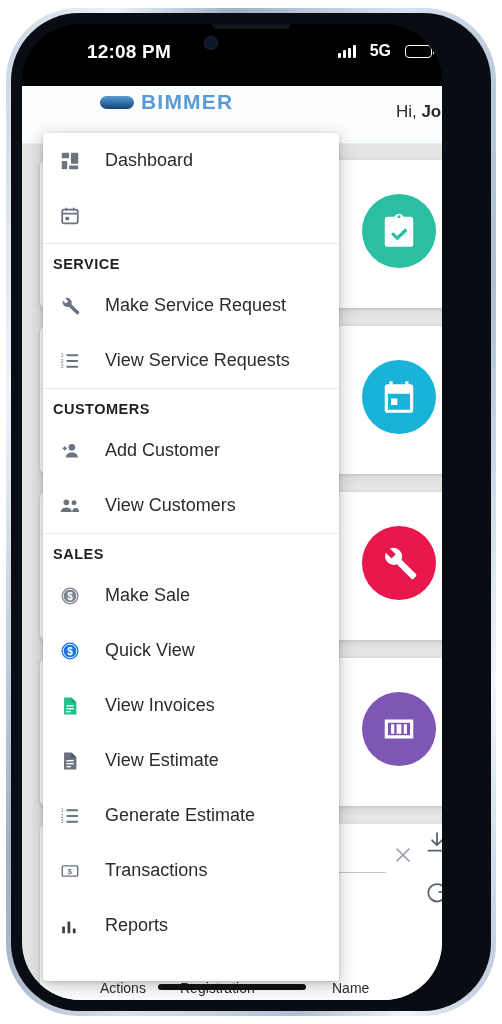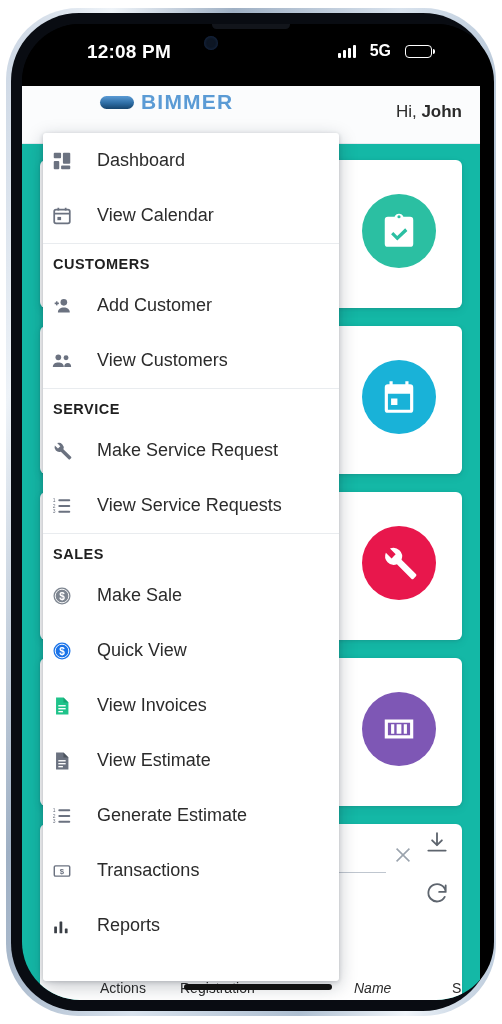--- a/index.html
+++ b/index.html
@@ -19,21 +19,21 @@
     padding:5px;
   }
   #phone-bezel{
     position:absolute; left:11px; top:13px;
     width:480px; height:998px;
     border-radius:68px;
     background:#090c12;
   }
   #phone-screen{
     position:absolute; left:22px; top:24px;
-    width:472px; height:976px;
+    width:420px; height:976px;
     border-radius:58px;
     background:#000000;
     overflow:hidden;
   }
 
   
   #status-bar{
     position:absolute; left:0; top:0; width:458px; height:62px;
     background:#000; color:#fff;
   }
@@ -67,21 +67,21 @@
   }
   #battery::after{
     content:""; position:absolute; right:-4px; top:3.6px;
     width:2.4px; height:5px; background:#fff; border-radius:0 2px 2px 0;
   }
   #battery-fill{ height:100%; background:#fff; border-radius:2px; }
 
   
   #app{
     position:absolute; left:0; top:62px; width:458px; height:914px;
-    background:#14b8a6; overflow:hidden;
+    background:#e5e5e5; overflow:hidden;
   }
 
   
   #app-header{
     position:absolute; left:0; top:0; width:458px; height:58px;
     background:#fbfcfd; border-bottom:1px solid #e6ebf1;
   }
   #brand{
     position:absolute; left:78px; top:4px;
     display:flex; align-items:center; gap:7px;
@@ -165,21 +165,21 @@
     stroke-linecap:round; stroke-linejoin:round;
   }
   #table-head{
     position:absolute; left:0; bottom:4px; width:422px; height:30px;
   }
   .th{
     position:absolute; bottom:0; font-size:14px; color:#2b2b2b; white-space:nowrap;
   }
   #th-0{ left:60px; }
   #th-1{ left:140px; }
-  #th-2{ left:314px;font-style:italic; }
+  #th-2{ left:292px; }
   #th-3{ left:412px; }
 
   
   #home-indicator{
     position:absolute; left:50%; transform:translateX(-50%);
     bottom:10px; width:148px; height:6px; border-radius:3px; background:#111;
     z-index:40;
   }
 
   
@@ -189,21 +189,21 @@
     background:#fff; border-radius:3px;
     box-shadow:0 5px 18px rgba(20,30,45,.26), 0 1px 4px rgba(20,30,45,.18);
     overflow:hidden; z-index:30;
   }
   .menu-section + .menu-section{ border-top:1px solid #e9ecef; }
   .section-title{
     font-size:14.5px; font-weight:bold; letter-spacing:.5px;
     color:#1f1f1f; padding:12px 0 6px 10px;
   }
   .menu-item{
-    display:flex; align-items:center; height:55px; padding-left:8px;
+    display:flex; align-items:center; height:55px; padding-left:16px;
     cursor:pointer;
   }
   .menu-icon{
     width:46px; flex:0 0 46px;
     display:flex; align-items:center; justify-content:flex-start;
   }
   .menu-icon svg{ width:22px; height:22px; }
   .menu-label{
     font-size:18px; color:#2b2b2b; white-space:nowrap;
   }
@@ -333,48 +333,20 @@
           <span class="menu-label">Dashboard</span>
         </div>
         <div class="menu-item">
           <span class="menu-icon">
             <svg viewBox="0 0 24 24" fill="none" stroke="#6b7280" stroke-width="1.9">
                 <rect x="3.5" y="5" width="17" height="15" rx="2"></rect>
                 <path d="M3.5 9.5h17M8 3v3M16 3v3"></path>
                 <rect x="7" y="13" width="4" height="3.5" fill="#6b7280" stroke="none"></rect>
               </svg>
           </span>
-          <span class="menu-label">View Calendar</span>
-        </div>
-      </div>
-
-      <div class="menu-section">
-        <div class="section-title">CUSTOMERS</div>
-        <div class="menu-item">
-          <span class="menu-icon">
-            <svg viewBox="0 0 24 24" fill="#6b7280">
-                <circle cx="14" cy="8" r="3.6"></circle>
-                <path d="M7.5 19c0-3.6 2.9-5.4 6.5-5.4s6.5 1.8 6.5 5.4z"></path>
-                <path d="M4 8.2h4.6v1.8H4z"></path>
-                <path d="M5.4 6.6h1.8v4.9H5.4z" opacity="0"></path>
-                <path d="M5.4 6.9h1.7v4.4H5.4z" transform="rotate(0)"></path>
-              </svg>
-          </span>
-          <span class="menu-label">Add Customer</span>
-        </div>
-        <div class="menu-item">
-          <span class="menu-icon">
-            <svg viewBox="0 0 24 24" fill="#6b7280">
-                <circle cx="8" cy="8" r="3.1"></circle>
-                <circle cx="16.4" cy="8.4" r="2.7"></circle>
-                <path d="M2 18.5c0-3.2 2.7-4.8 6-4.8s6 1.6 6 4.8z"></path>
-                <path d="M14.4 18.5c0-2.6 1.4-4.2 4-4.2 2.2 0 3.6 1.3 3.6 4.2z"></path>
-              </svg>
-          </span>
-          <span class="menu-label">View Customers</span>
         </div>
       </div>
 
       <div class="menu-section">
         <div class="section-title">SERVICE</div>
         <div class="menu-item">
           <span class="menu-icon">
             <svg viewBox="0 0 24 24" fill="#6b7280">
                 <path d="M21.9 18.4l-8.4-8.4a5.2 5.2 0 0 0-6.8-6.6l3.4 3.4-2.5 2.5-3.4-3.4a5.2 5.2 0 0 0 6.6 6.8l8.4 8.4a1 1 0 0 0 1.4 0l1.3-1.3a1 1 0 0 0 0-1.4z"></path>
               </svg>
@@ -390,20 +362,47 @@
                 <text x="2" y="7.4" font-size="5.4" font-family="Liberation Sans, sans-serif">1</text>
                 <text x="2" y="13.7" font-size="5.4" font-family="Liberation Sans, sans-serif">2</text>
                 <text x="2" y="20" font-size="5.4" font-family="Liberation Sans, sans-serif">3</text>
               </svg>
           </span>
           <span class="menu-label">View Service Requests</span>
         </div>
       </div>
 
       <div class="menu-section">
+        <div class="section-title">CUSTOMERS</div>
+        <div class="menu-item">
+          <span class="menu-icon">
+            <svg viewBox="0 0 24 24" fill="#6b7280">
+                <circle cx="14" cy="8" r="3.6"></circle>
+                <path d="M7.5 19c0-3.6 2.9-5.4 6.5-5.4s6.5 1.8 6.5 5.4z"></path>
+                <path d="M4 8.2h4.6v1.8H4z"></path>
+                <path d="M5.4 6.6h1.8v4.9H5.4z" opacity="0"></path>
+                <path d="M5.4 6.9h1.7v4.4H5.4z" transform="rotate(0)"></path>
+              </svg>
+          </span>
+          <span class="menu-label">Add Customer</span>
+        </div>
+        <div class="menu-item">
+          <span class="menu-icon">
+            <svg viewBox="0 0 24 24" fill="#6b7280">
+                <circle cx="8" cy="8" r="3.1"></circle>
+                <circle cx="16.4" cy="8.4" r="2.7"></circle>
+                <path d="M2 18.5c0-3.2 2.7-4.8 6-4.8s6 1.6 6 4.8z"></path>
+                <path d="M14.4 18.5c0-2.6 1.4-4.2 4-4.2 2.2 0 3.6 1.3 3.6 4.2z"></path>
+              </svg>
+          </span>
+          <span class="menu-label">View Customers</span>
+        </div>
+      </div>
+
+      <div class="menu-section">
         <div class="section-title">SALES</div>
 
         <div class="menu-item">
           <span class="menu-icon">
             <svg viewBox="0 0 24 24">
                 <circle cx="12" cy="12" r="9.3" fill="#7d8590"></circle>
                 <circle cx="12" cy="12" r="7.4" fill="none" stroke="#fff" stroke-width="1"></circle>
                 <text x="12" y="16.4" font-size="11" font-weight="bold" fill="#fff" text-anchor="middle" font-family="Liberation Sans, sans-serif">$</text>
               </svg>
           </span>

